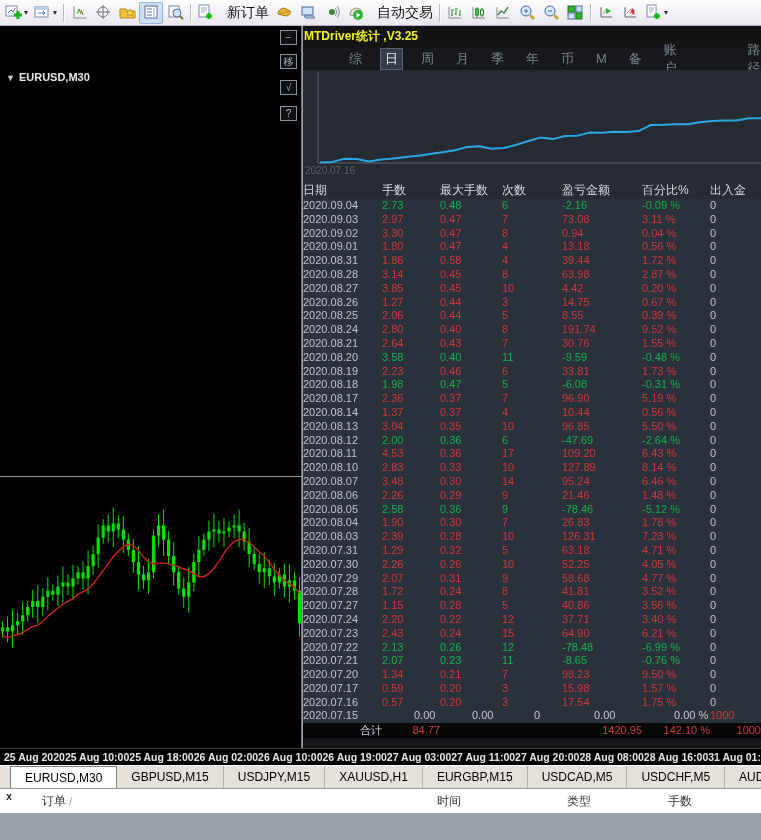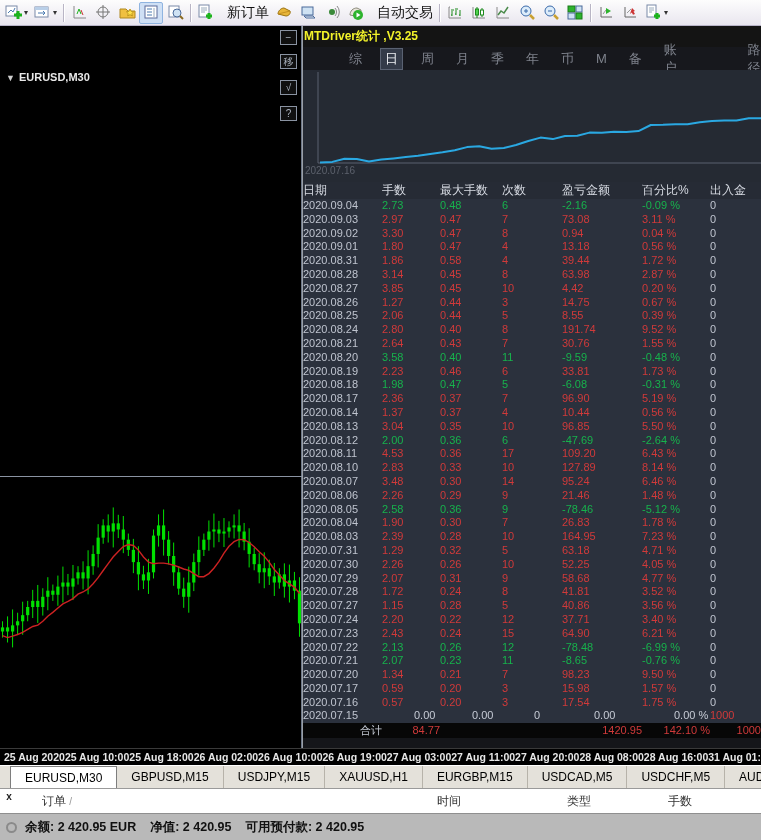--- a/index.html
+++ b/index.html
@@ -662,21 +662,21 @@
           <span class="pos">7</span>
           <span class="pos">26.83</span>
           <span class="pos">1.78 %</span>
           <span class="c-date">0</span>
         </div>
         <div class="trow">
           <span class="c-date">2020.08.03</span>
           <span class="pos">2.39</span>
           <span class="pos">0.28</span>
           <span class="pos">10</span>
-          <span class="pos">164.95</span>
+          <span class="pos">126.31</span>
           <span class="pos">7.23 %</span>
           <span class="c-date">0</span>
         </div>
         <div class="trow">
           <span class="c-date">2020.07.31</span>
           <span class="pos">1.29</span>
           <span class="pos">0.32</span>
           <span class="pos">5</span>
           <span class="pos">63.18</span>
           <span class="pos">4.71 %</span>
@@ -829,20 +829,14 @@
     </div>
 
   <div id="terminal">
     <div id="term-close">x</div>
     <div class="term-head" style="left:42px;"><span>订单</span> <span style="color:#999;font-size:10px;">/</span></div>
     <div class="term-head" style="left:437px;">时间</div>
     <div class="term-head" style="left:567px;">类型</div>
     <div class="term-head" style="left:668px;">手数</div>
   </div>
 
-  <div id="status-bar">
-    <span id="status-icon"></span>
-    <b>余额: 2 420.95 EUR</b>
-    <b>净值: 2 420.95</b>
-    <b>可用预付款: 2 420.95</b>
-  </div>
 
 </div>
 
 </body></html>

